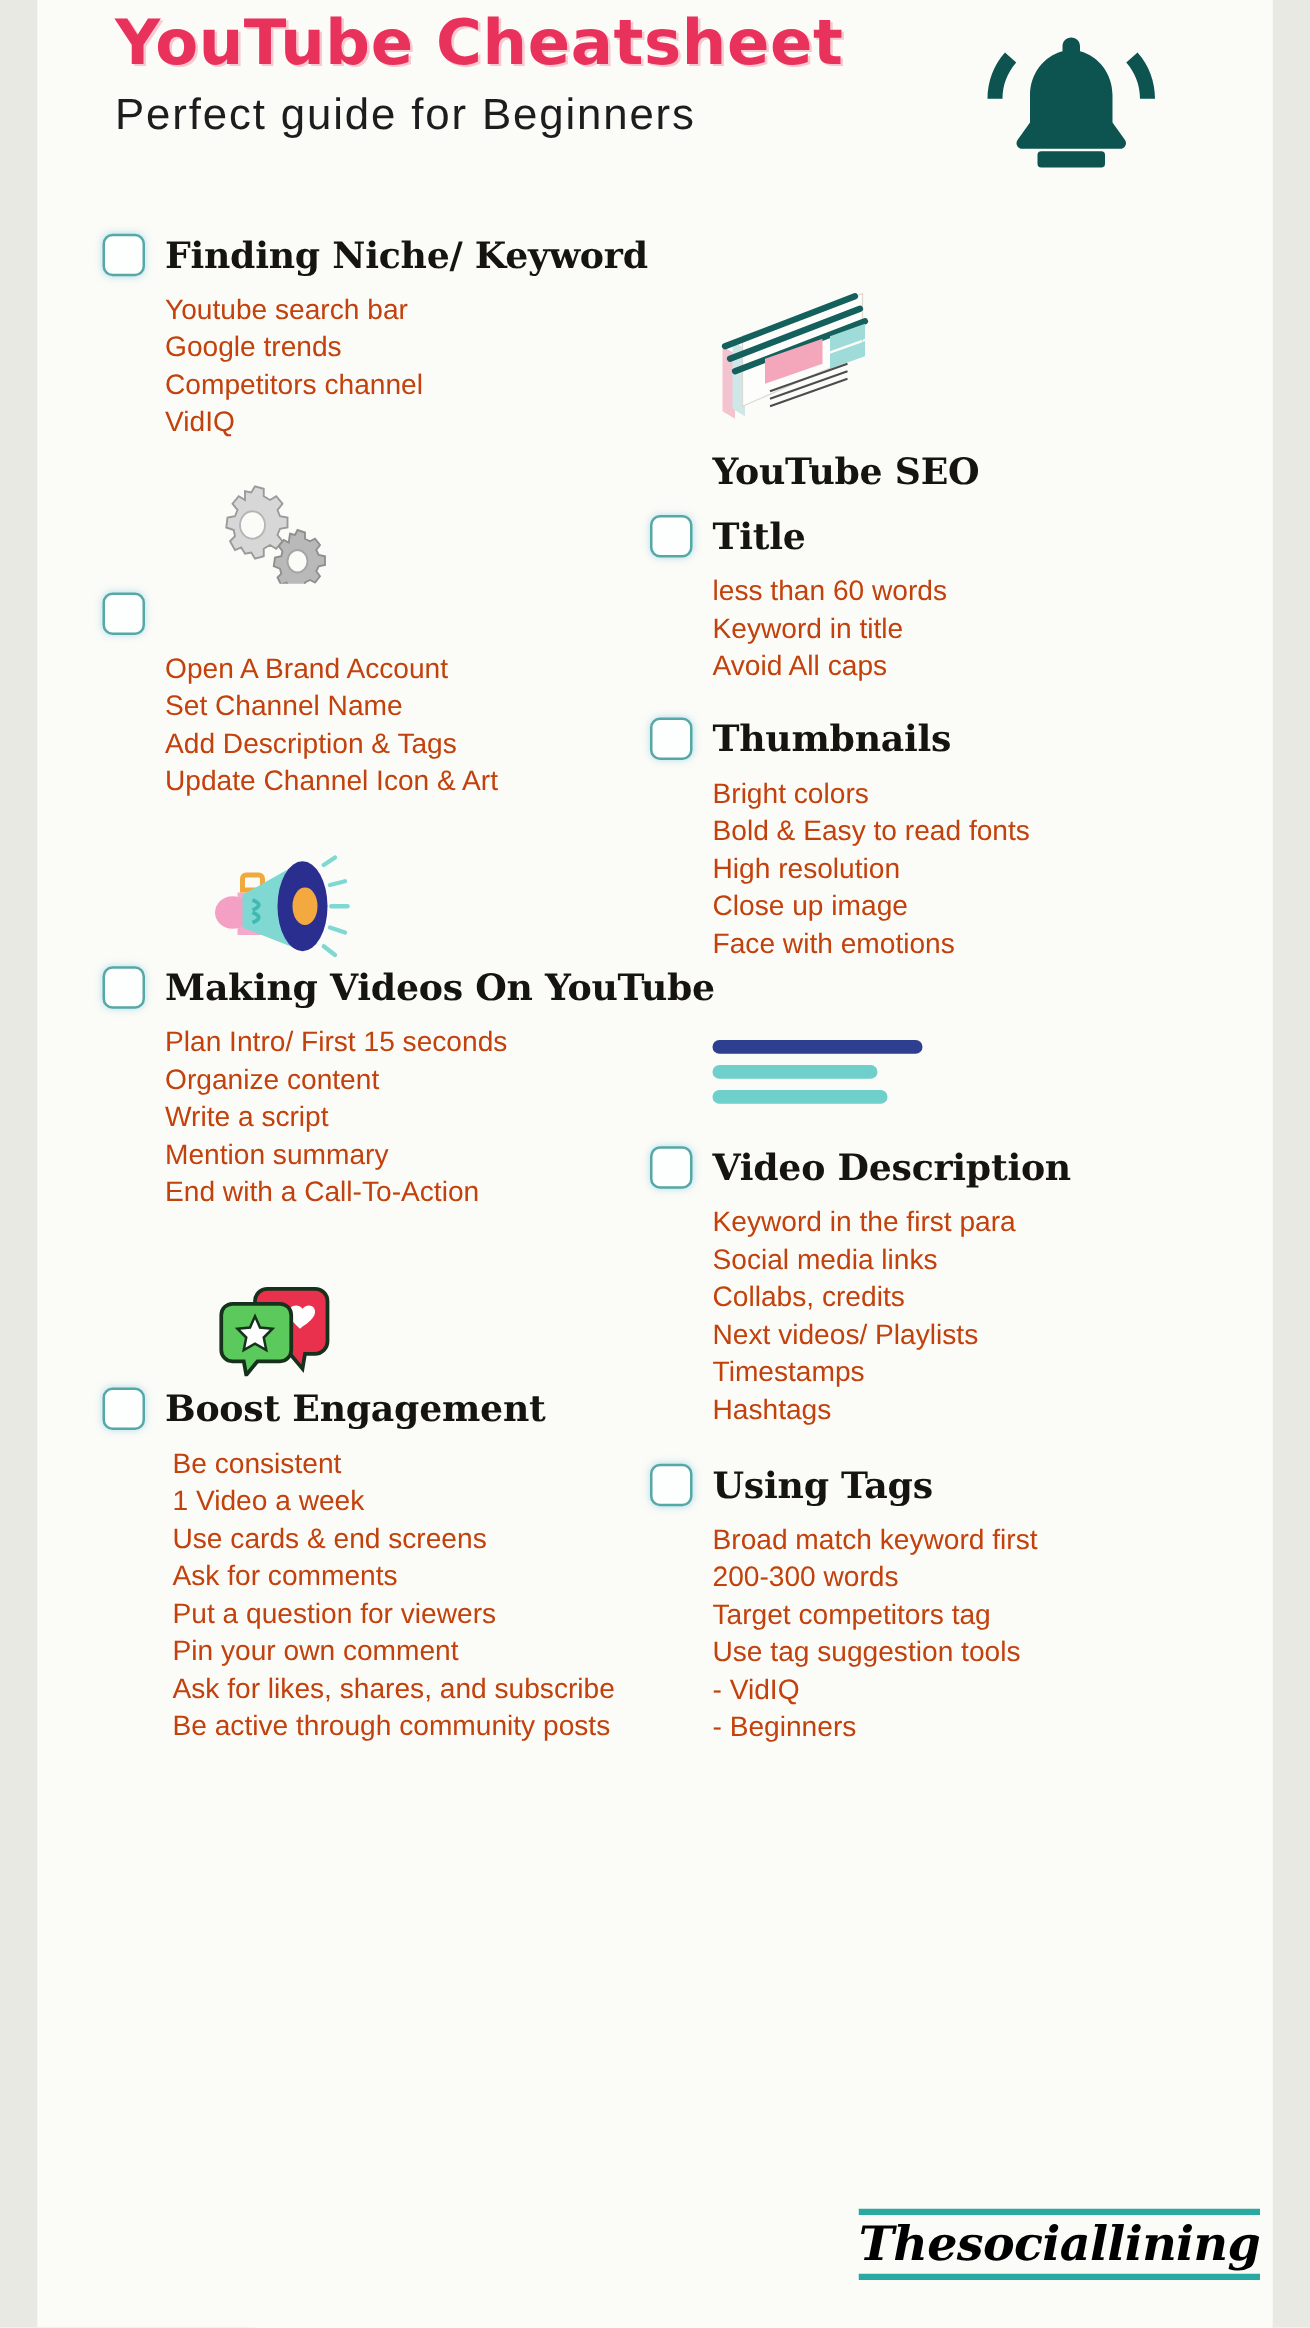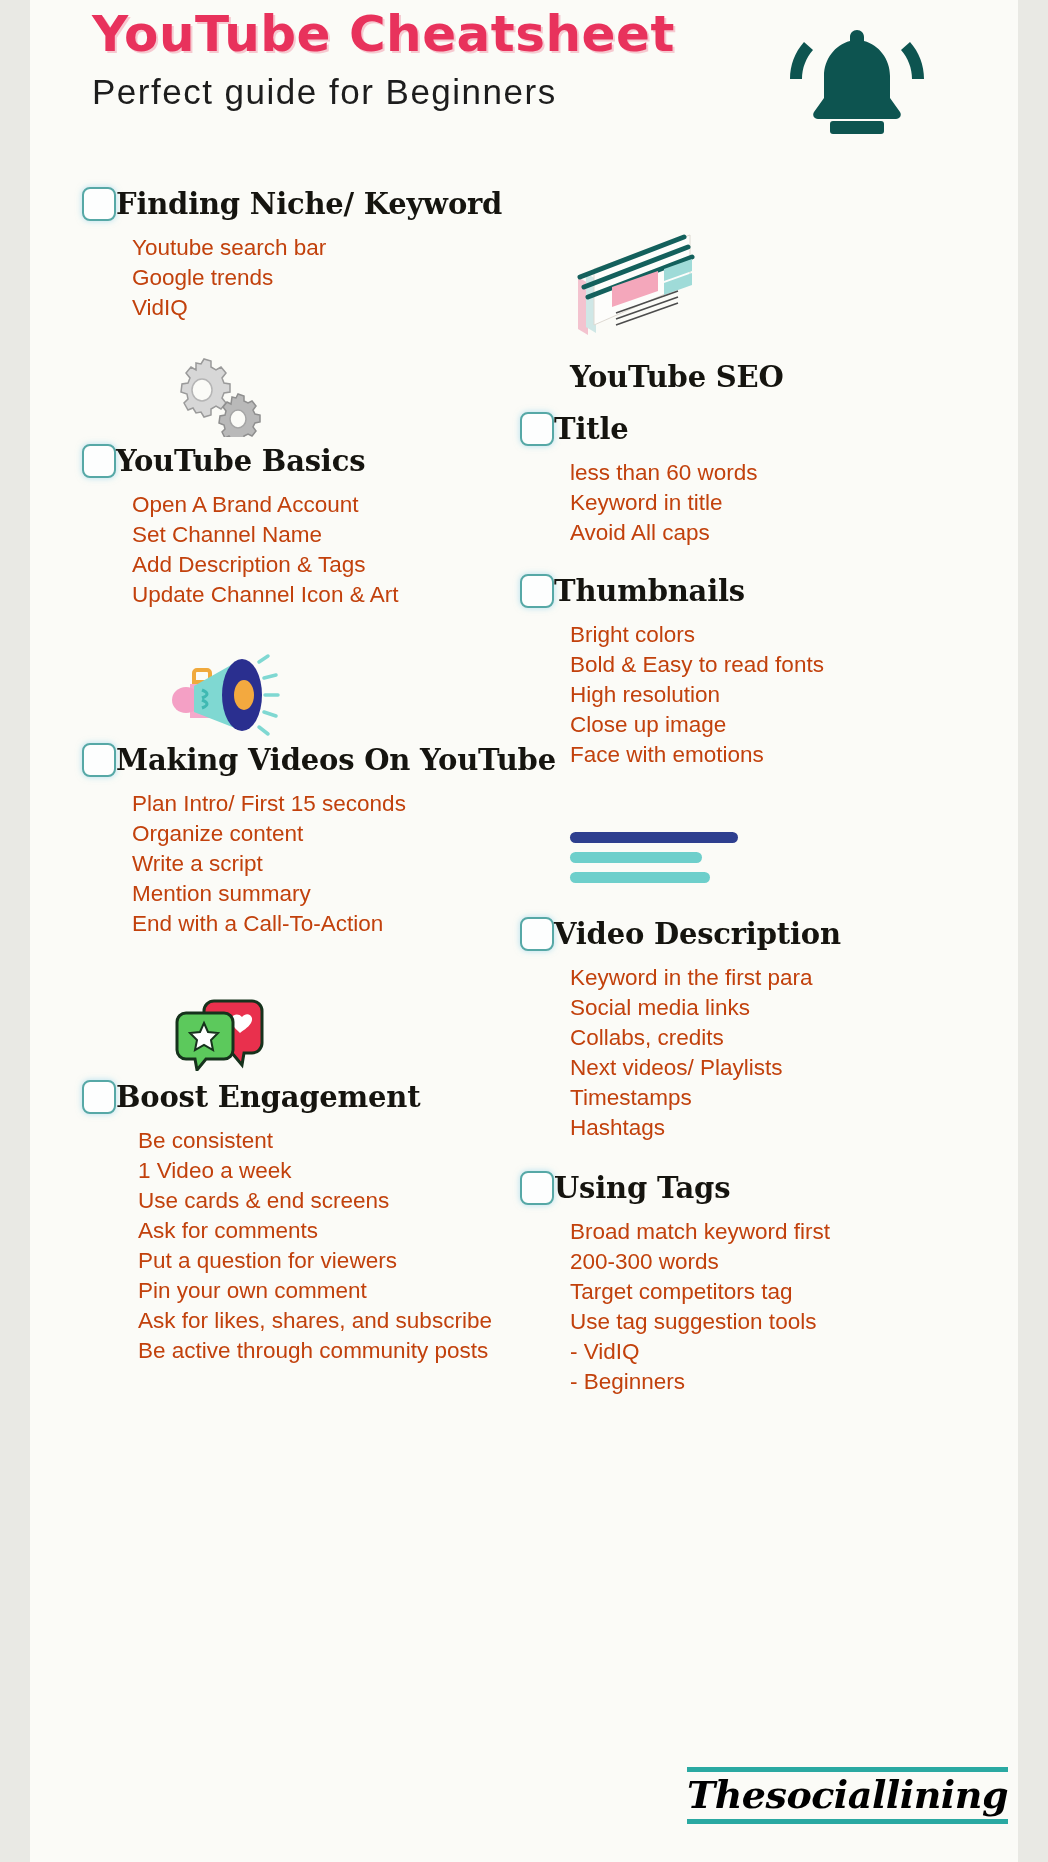--- a/index.html
+++ b/index.html
@@ -78,21 +78,21 @@
   }
   .col-left  { width: 480px; position: relative; padding-left: 52px; }
   .col-right { width: 508px; position: relative; padding-left: 10px; }
 
   
   .block { position: relative; }
 
   .head-row {
     display: flex;
     align-items: flex-end;
-    gap: 0;
+    gap: 16px;
     margin-top: 11px;
   }
   .chk {
     width: 34px; height: 34px;
     flex: 0 0 34px;
     border: 2.5px solid #56a8a6;
     border-radius: 8px;
     background: #fdfefe;
     box-shadow: 0 0 6px rgba(120,200,230,0.55);
   }
@@ -178,39 +178,39 @@
       <div class="col-left">
 
         <div class="block" style="margin-top:22px;">
           <div class="head-row">
             <div class="chk"></div>
             <div class="head-text">Finding Niche/ Keyword</div>
           </div>
           <ul class="items">
             <li>Youtube search bar</li>
             <li>Google trends</li>
+            <li>Competitors channel</li>
             <li>VidIQ</li>
           </ul>
         </div>
 
         <div class="icon-slot" style="margin-top:34px;margin-left:80px;height:76px;">
           <svg viewBox="0 0 110 80" width="110" height="80">
             <g>
               <path d="M34 6l5 1 3-5 7 2 0 6 5 3 5-3 5 6-4 5 2 5 6 1v8l-6 1-2 5 4 5-5 6-5-3-5 3 0 6-7 2-3-5-5 1-3-5-5 2-4-7 4-4-1-5-6-2 1-8 6-1 2-5-4-5 5-6 5 3z" fill="#d7d7d7" stroke="#9a9a9a" stroke-width="1.5"></path>
               <ellipse cx="40" cy="33" rx="10" ry="11" fill="#fbfbf7" stroke="#b5b5b5" stroke-width="1.5"></ellipse>
               <path d="M70 40l4 1 2-4 6 2v5l4 2 4-2 4 5-3 4 2 4 5 1v7l-5 1-2 4 3 4-4 5-4-2-4 2v5l-6 2-2-4-4 1-3-4-4 2-3-6 3-3-1-4-5-2 1-7 5-1 1-4-3-4 4-5 4 2z" fill="#b9b9b9" stroke="#8f8f8f" stroke-width="1.5"></path>
               <ellipse cx="76" cy="62" rx="8" ry="9" fill="#fbfbf7" stroke="#a5a5a5" stroke-width="1.5"></ellipse>
             </g>
           </svg>
         </div>
 
         <div class="block" style="margin-top:6px;">
           <div class="head-row">
             <div class="chk"></div>
-            <div class="head-text">YouTube Basics</div>
           </div>
           <ul class="items">
             <li>Open A Brand Account</li>
             <li>Set Channel Name</li>
             <li>Add Description &amp; Tags</li>
             <li>Update Channel Icon &amp; Art</li>
           </ul>
         </div>
 
         <div class="icon-slot" style="margin-top:38px;margin-left:82px;height:84px;">

